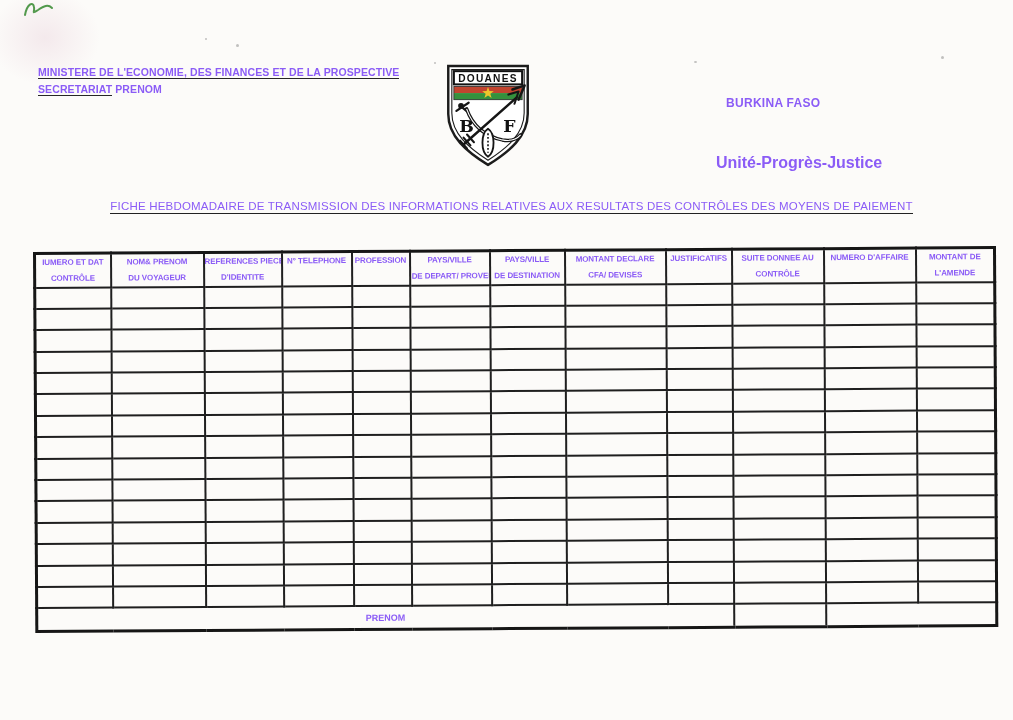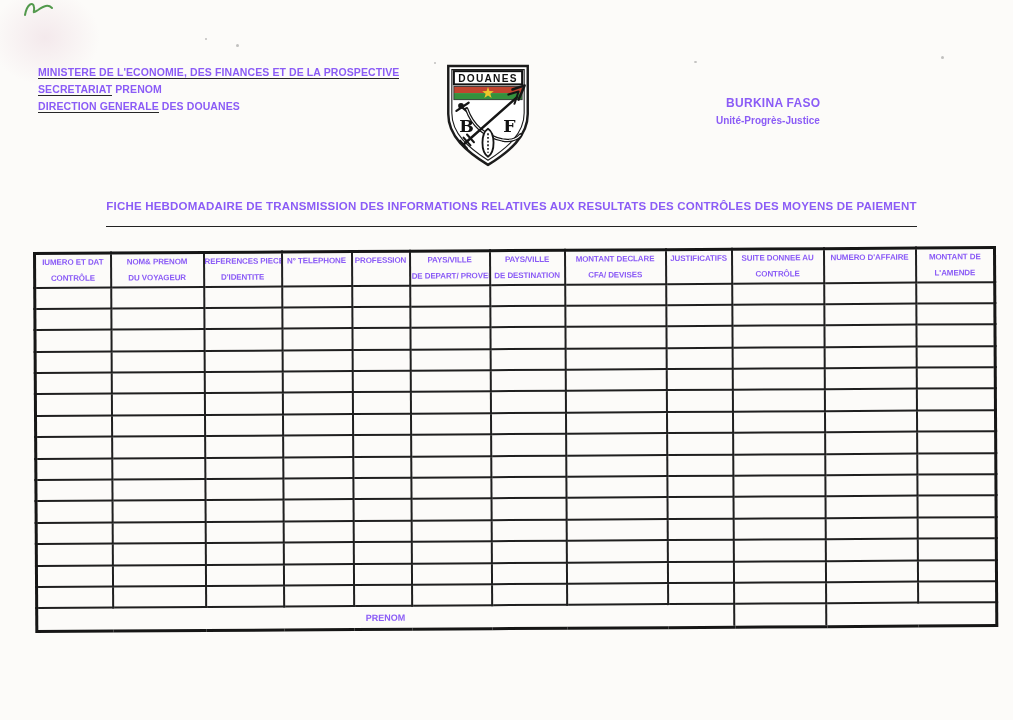--- a/index.html
+++ b/index.html
@@ -16,25 +16,25 @@
 
   .ministry { position:absolute; left:38px; top:64px; font-size:10.5px; font-weight:bold;
     line-height:17px; letter-spacing:.1px; white-space:nowrap; }
   .ministry .u { border-bottom:1.5px solid #262626; }
   .ministry .u:empty { border:none; }
 
   .emblem { position:absolute; left:439px; top:63px; }
 
   .country-block { position:absolute; left:716px; top:71px; font-weight:bold; line-height:17px; }
   .country-name { font-size:12px; padding-left:10px; letter-spacing:.3px;margin-top:24px; }
-  .motto { font-size:10px; }
+  .motto { font-size:16px;margin-top:42px; }
 
   .title-wrap { position:absolute; left:33px; top:196px; width:957px; text-align:center; }
-  .title-text { font-size:11.5px; font-weight:bold; letter-spacing:.2px;
-    border-bottom:1.6px solid #222; padding-bottom:14px; white-space:nowrap; }
+  .title-text { font-size:11.5px; font-weight:normal; letter-spacing:.2px;
+    border-bottom:1.6px solid #222; padding-bottom:1px; white-space:nowrap; }
 
   table.grid { position:absolute; left:33px; top:252px; width:957px;
     border-collapse:collapse; table-layout:fixed;
     transform:rotate(-0.35deg); transform-origin:0 0;
     border:3px solid #161616; }
   .grid th, .grid td { border:2px solid #1f1f1f; padding:0; }
   .grid thead th { height:34px; vertical-align:top; text-align:center;
     font-size:8px; font-weight:bold; letter-spacing:-0.1px;
     overflow:hidden; white-space:nowrap; padding-top:3px; line-height:9px; }
   .grid thead th .l2 { margin-top:7px; }
@@ -57,21 +57,20 @@
 
   <div class="speck" style="left:236px;top:44px;width:3px;height:3px"></div>
   <div class="speck" style="left:434px;top:62px;width:2px;height:2px"></div>
   <div class="speck" style="left:694px;top:61px;width:3px;height:2px"></div>
   <div class="speck" style="left:941px;top:56px;width:3px;height:3px"></div>
   <div class="speck" style="left:205px;top:38px;width:2px;height:2px"></div>
 
   <div class="ministry">
     <div><span class="u">MINISTERE DE L'ECONOMIE, DES FINANCES ET DE LA PROSPECTIVE</span><span></span></div>
     <div><span class="u">SECRETARIAT</span><span> PRENOM</span></div>
-    <div><span class="u">DIRECTION GENERALE</span><span> DES DOUANES</span></div>
   </div>
 
   <div class="emblem">
     <svg width="98" height="108" viewBox="0 0 96 106">
       <path d="M9,3 H87 V50 C87,72 69,87 48,100 C27,87 9,72 9,50 Z" fill="#ffffff" stroke="#1c1c1c" stroke-width="2.4"></path>
       <path d="M12.5,6.5 H83.5 V49 C83.5,69.5 66.5,83.5 48,95.5 C29.5,83.5 12.5,69.5 12.5,49 Z" fill="none" stroke="#1c1c1c" stroke-width="1.1"></path>
       <rect x="14.5" y="8" width="67" height="13" fill="#ffffff" stroke="#111" stroke-width="2"></rect>
       <text x="48" y="18.3" text-anchor="middle" font-family="Liberation Sans, sans-serif" font-size="10" font-weight="bold" letter-spacing="1.2" fill="#111">DOUANES</text>
       <rect x="14.5" y="23" width="67" height="6.5" fill="#c2442f"></rect>
       <rect x="14.5" y="29.5" width="67" height="6.5" fill="#35913d"></rect>

